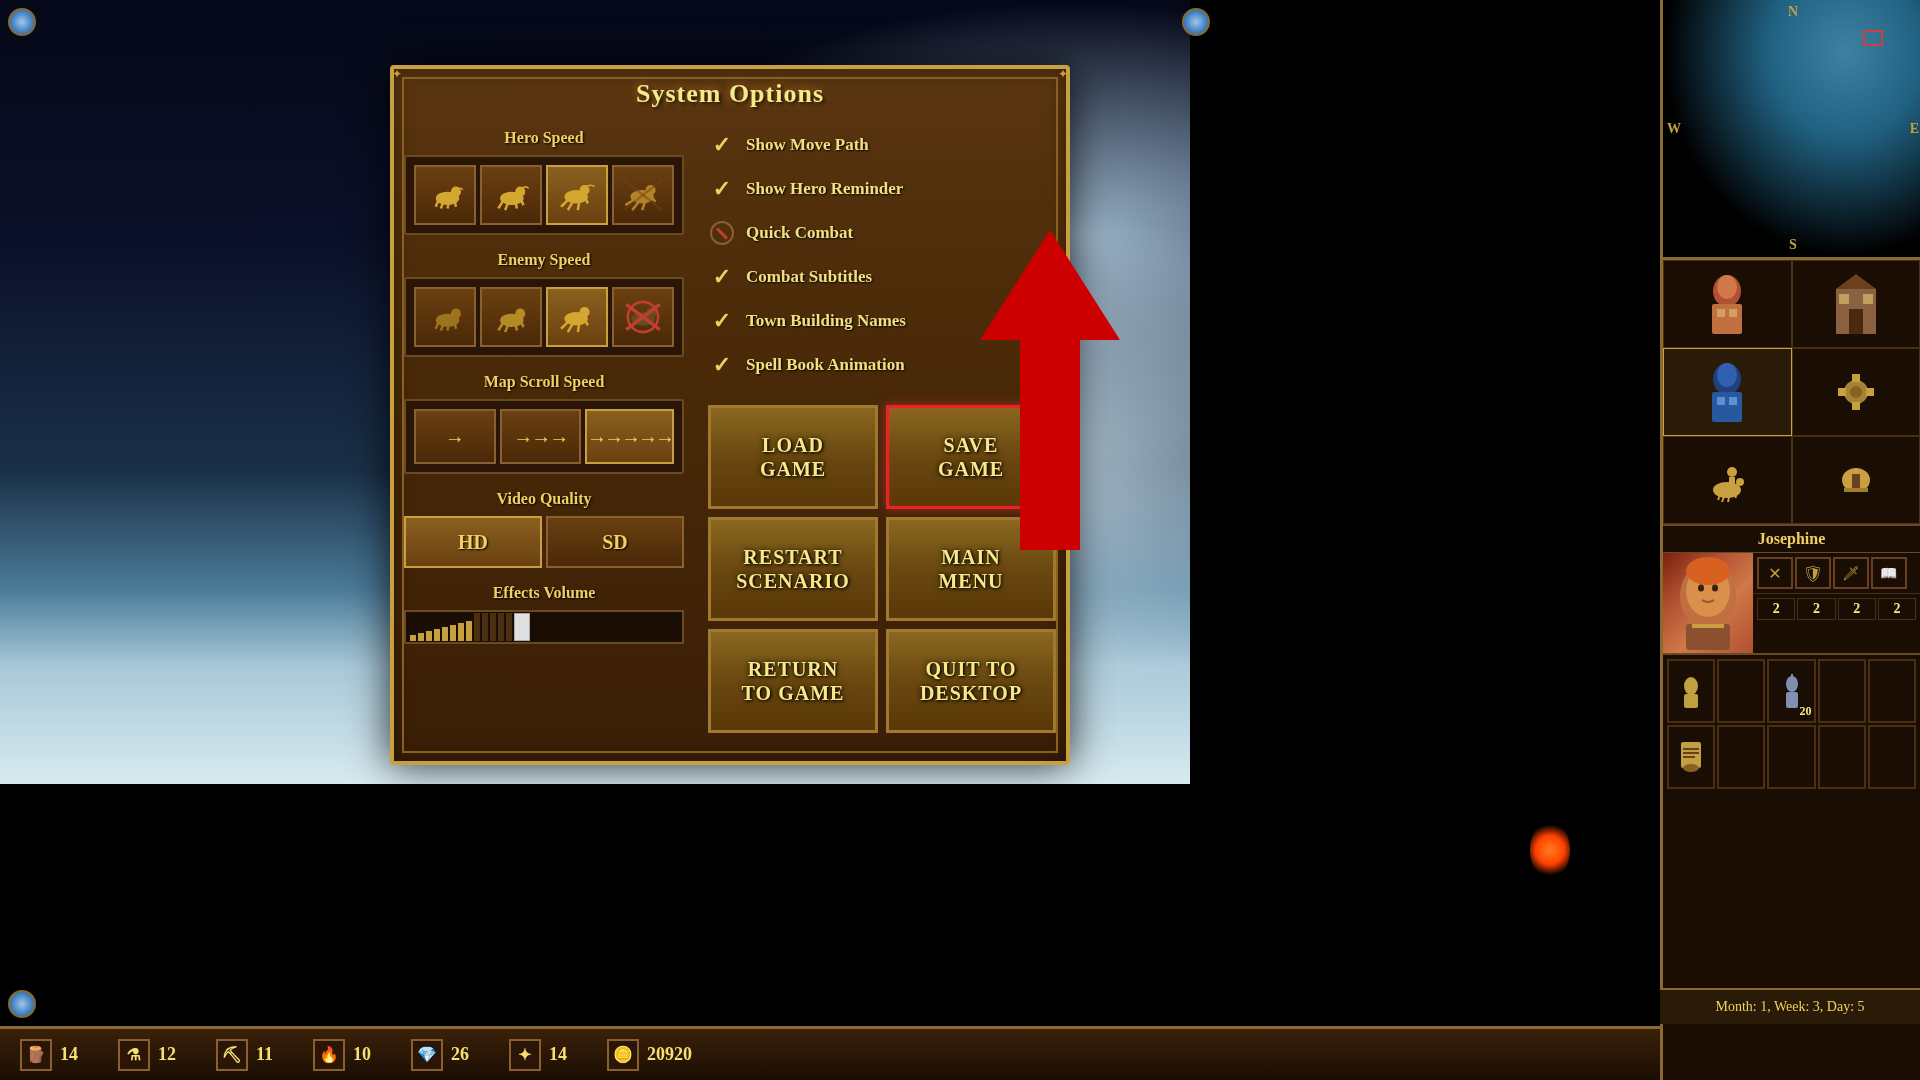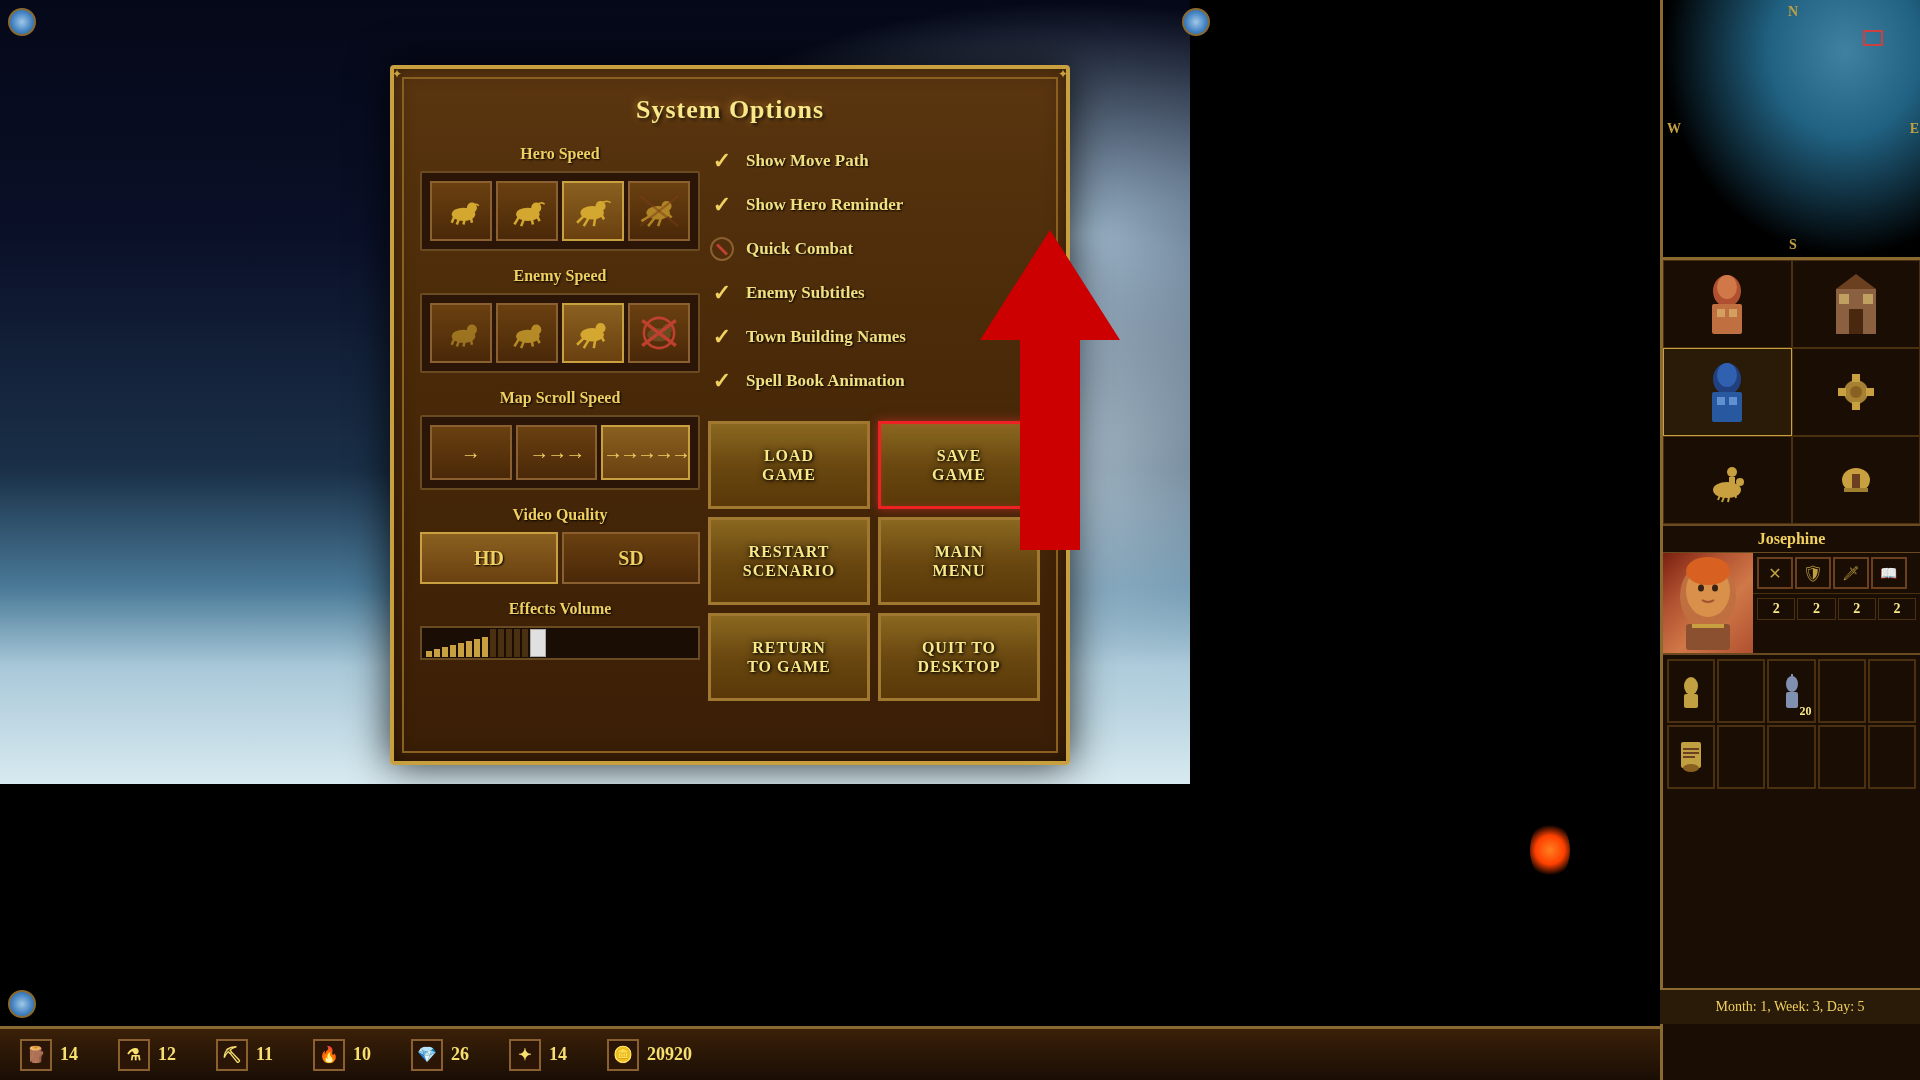--- a/index.html
+++ b/index.html
@@ -74,38 +74,37 @@
       background: linear-gradient(180deg, #5a3510 0%, #4a2a08 40%, #3a1e06 100%);
       border: 4px solid #c8a040;
       border-radius: 4px;
       box-shadow: 0 0 40px rgba(0,0,0,0.8), inset 0 0 20px rgba(0,0,0,0.4);
     }
 
     .dialog-inner {
       margin: 8px;
       border: 2px solid #8a6020;
       height: calc(100% - 16px);
-      padding: 16px;
     }
 
     .dialog-title {
       text-align: center;
       color: #f8e888;
       font-size: 26px;
       font-weight: bold;
       font-family: 'Times New Roman', serif;
       text-shadow: 2px 2px 4px #000, 0 0 8px #c08030;
       margin-bottom: 20px;
       letter-spacing: 1px;
     }
 
     
     .options-layout {
       display: flex;
-      gap: 8px;
+      gap: 24px;
     }
 
     
     .left-col {
       width: 280px;
       flex-shrink: 0;
     }
 
     .right-col {
       flex: 1;
@@ -269,29 +268,29 @@
 
     
     .action-buttons {
       display: grid;
       grid-template-columns: 1fr 1fr;
       gap: 8px;
       margin-top: 16px;
     }
 
     .action-btn {
-      height: 88px;
+      height: 104px;
       background: linear-gradient(180deg, #8a6820 0%, #6a4810 50%, #5a3808 100%);
       border: 3px solid #a07830;
       display: flex;
       align-items: center;
       justify-content: center;
       cursor: pointer;
       color: #f8e888;
-      font-size: 16px;
+      font-size: 20px;
       font-weight: bold;
       font-family: 'Times New Roman', serif;
       text-align: center;
       text-shadow: 1px 1px 3px #000, 0 0 6px rgba(0,0,0,0.8);
       letter-spacing: 1px;
       line-height: 1.2;
     }
 
     .action-btn.highlighted {
       border-color: #ee2222;
@@ -620,21 +619,21 @@
             <div class="checkbox-icon">
               <div class="no-check"></div>
             </div>
             <span class="checkbox-label">Quick Combat</span>
           </div>
 
           <div class="checkbox-row">
             <div class="checkbox-icon">
               <span class="check-mark">✓</span>
             </div>
-            <span class="checkbox-label">Enemy Subtitles</span>
+            <span class="checkbox-label">Combat Subtitles</span>
           </div>
 
           <div class="checkbox-row">
             <div class="checkbox-icon">
               <span class="check-mark">✓</span>
             </div>
             <span class="checkbox-label">Town Building Names</span>
           </div>
 
           <div class="checkbox-row">

